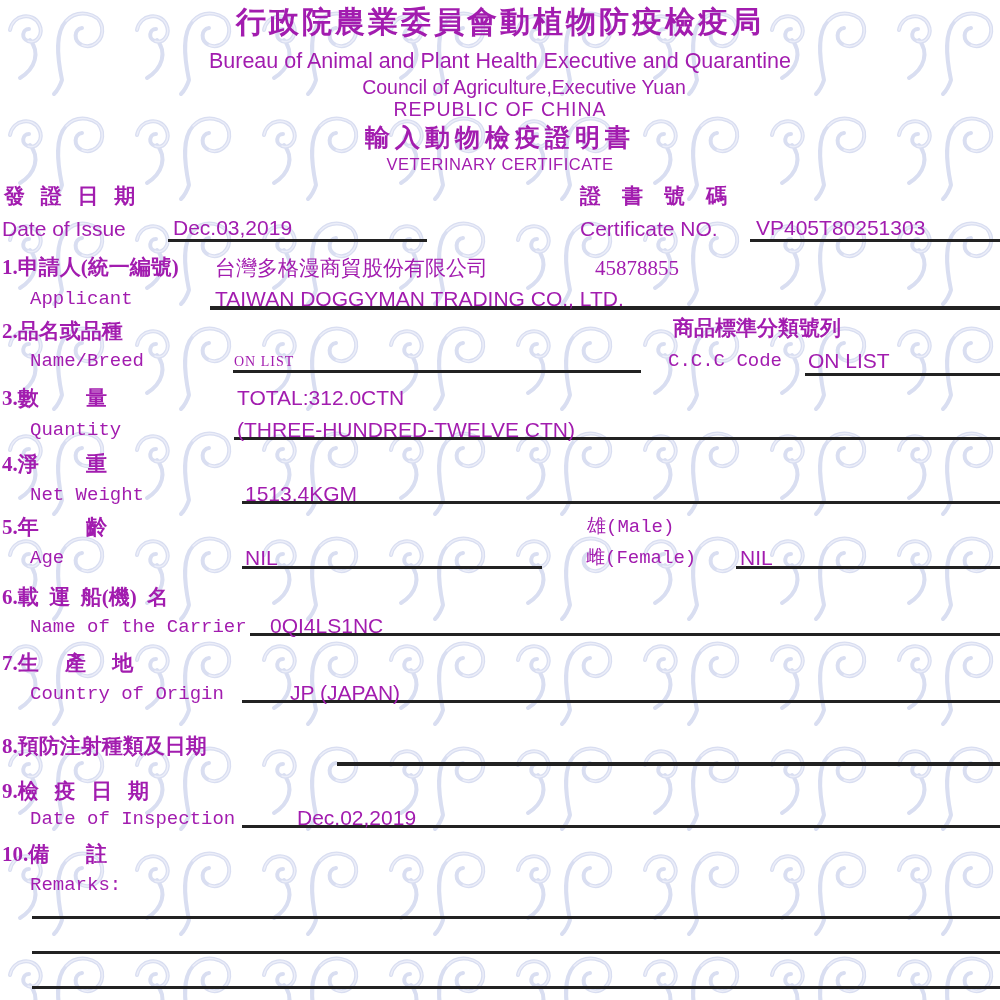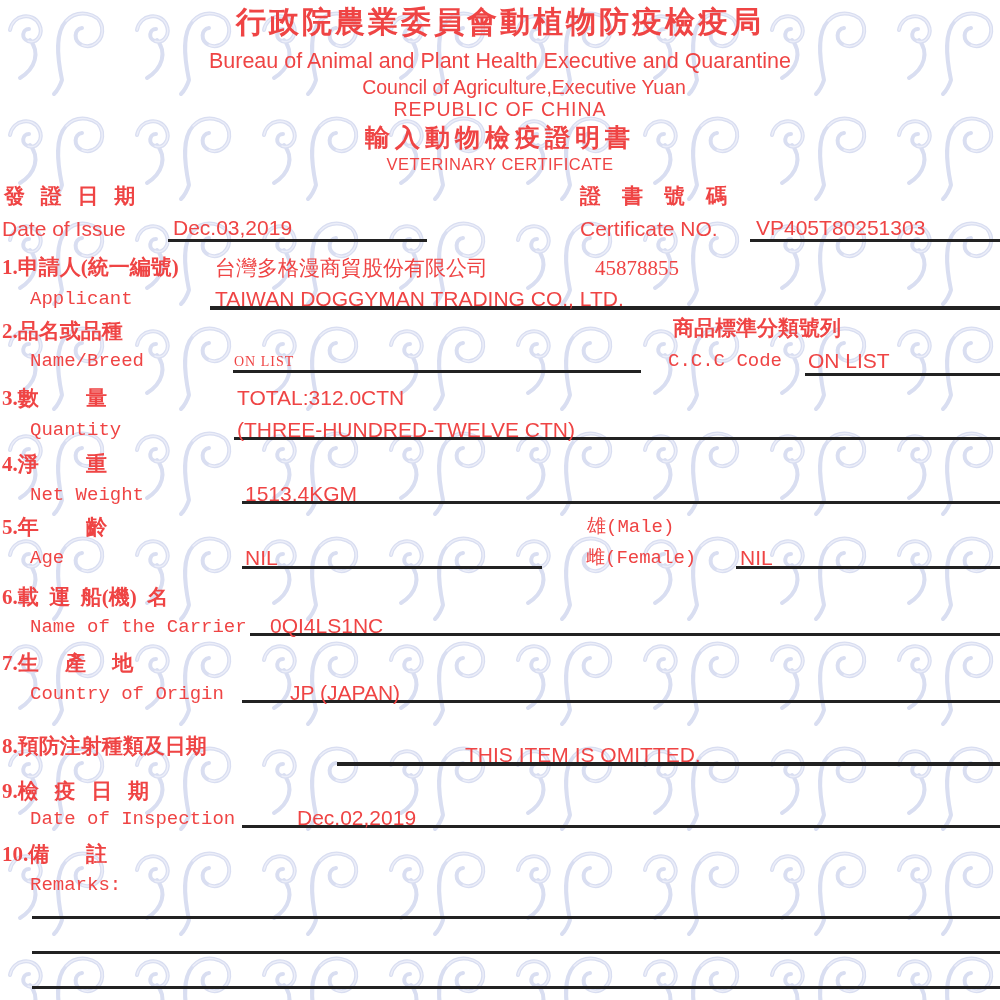--- a/index.html
+++ b/index.html
@@ -1,21 +1,21 @@
 <!DOCTYPE html>
 <html><head>
 <meta charset="utf-8">
 <style>
   html,body{margin:0;padding:0;}
   .page{
     position:relative;
     width:1000px;height:1000px;
     background:#ffffff;
     overflow:hidden;
-    color:#ef4444;
+    color:#a21caf;
   }
   .wm{position:absolute;top:0;left:0;z-index:0;}
   .abs{position:absolute;z-index:2;}
   .c{left:0;width:1000px;text-align:center;}
   
   .zh{font-family:"Liberation Serif","DejaVu Serif",serif;font-weight:bold;white-space:pre;font-size:21px;line-height:1.1;}
   .zh-reg{font-family:"Liberation Serif","DejaVu Serif",serif;font-weight:normal;white-space:pre;font-size:21px;line-height:1.1;}
   
   .mono{font-family:"Liberation Mono","DejaVu Sans Mono","Liberation Serif",monospace;font-size:19px;white-space:pre;line-height:1.1;}
   .sans{font-family:"Liberation Sans","DejaVu Sans",sans-serif;font-size:21px;line-height:1.1;}
@@ -101,21 +101,20 @@
   <div class="abs mono" style="top:617px;left:30px;">Name of the Carrier</div>
   <div class="abs sans" style="top:614px;left:270px;">0QI4LS1NC</div>
   <div class="rule" style="top:633px;left:250px;width:750px;height:3px;"></div>
 
   <div class="abs zh" style="top:652px;left:2px;">7.生     產     地</div>
   <div class="abs mono" style="top:684px;left:30px;">Country of Origin</div>
   <div class="abs sans" style="top:681px;left:290px;">JP (JAPAN)</div>
   <div class="rule" style="top:700px;left:242px;width:758px;height:3px;"></div>
 
   <div class="abs zh" style="top:715px;left:2px;margin-top:20px;">8.預防注射種類及日期</div>
-  <div class="abs sans" style="top:743px;left:465px;">THIS ITEM IS OMITTED.</div>
   <div class="rule" style="top:762px;left:337px;width:663px;height:3.5px;"></div>
 
   <div class="abs zh" style="top:780px;left:2px;">9.檢   疫   日   期</div>
   <div class="abs mono" style="top:809px;left:30px;">Date of Inspection</div>
   <div class="abs sans" style="top:806px;left:297px;">Dec.02,2019</div>
   <div class="rule" style="top:825px;left:242px;width:758px;height:2.5px;"></div>
 
   <div class="abs zh" style="top:843px;left:2px;">10.備       註</div>
   <div class="abs mono" style="top:875px;left:30px;">Remarks:</div>
   <div class="rule" style="top:916px;left:32px;width:968px;height:2.5px;"></div>

